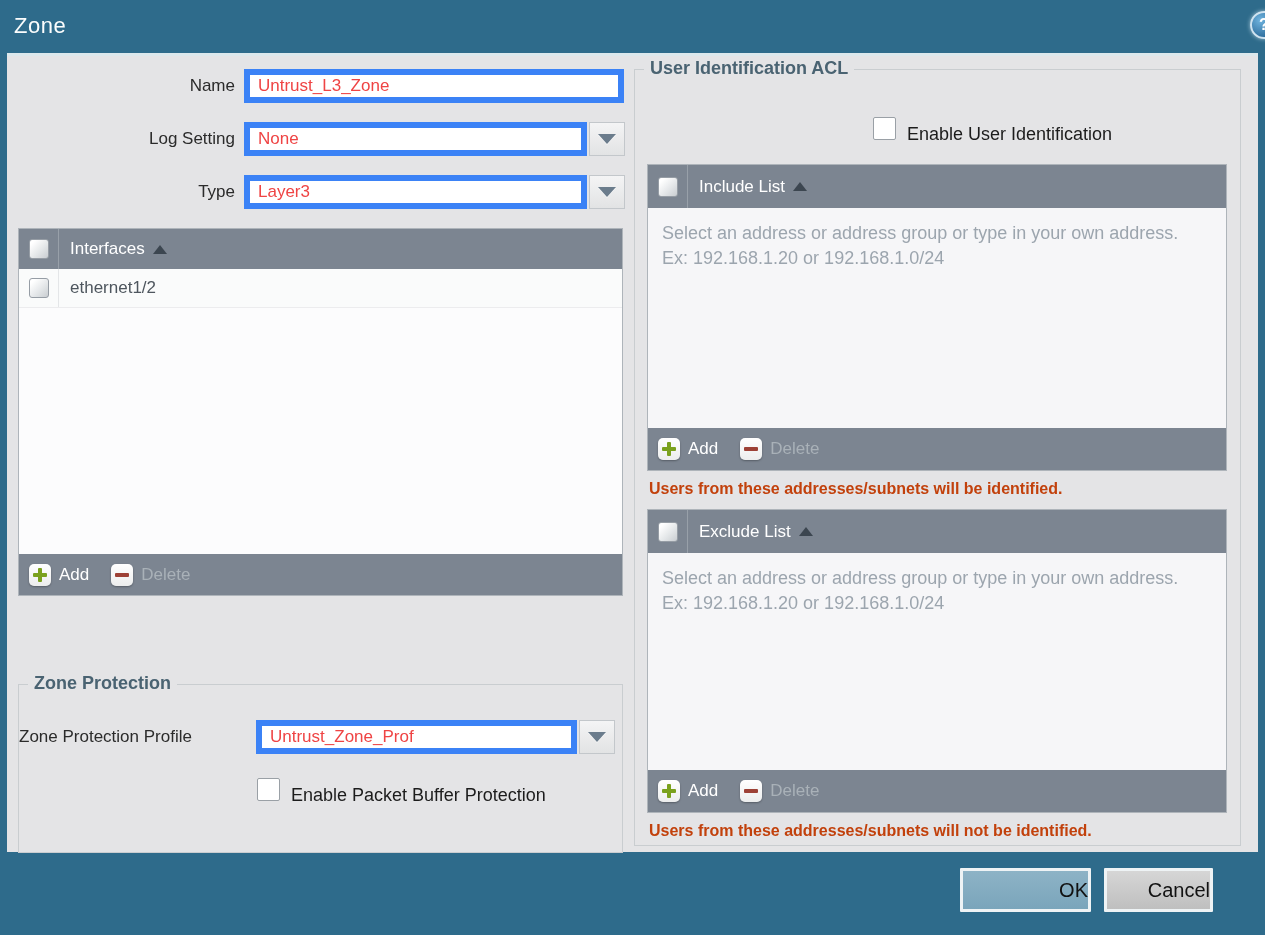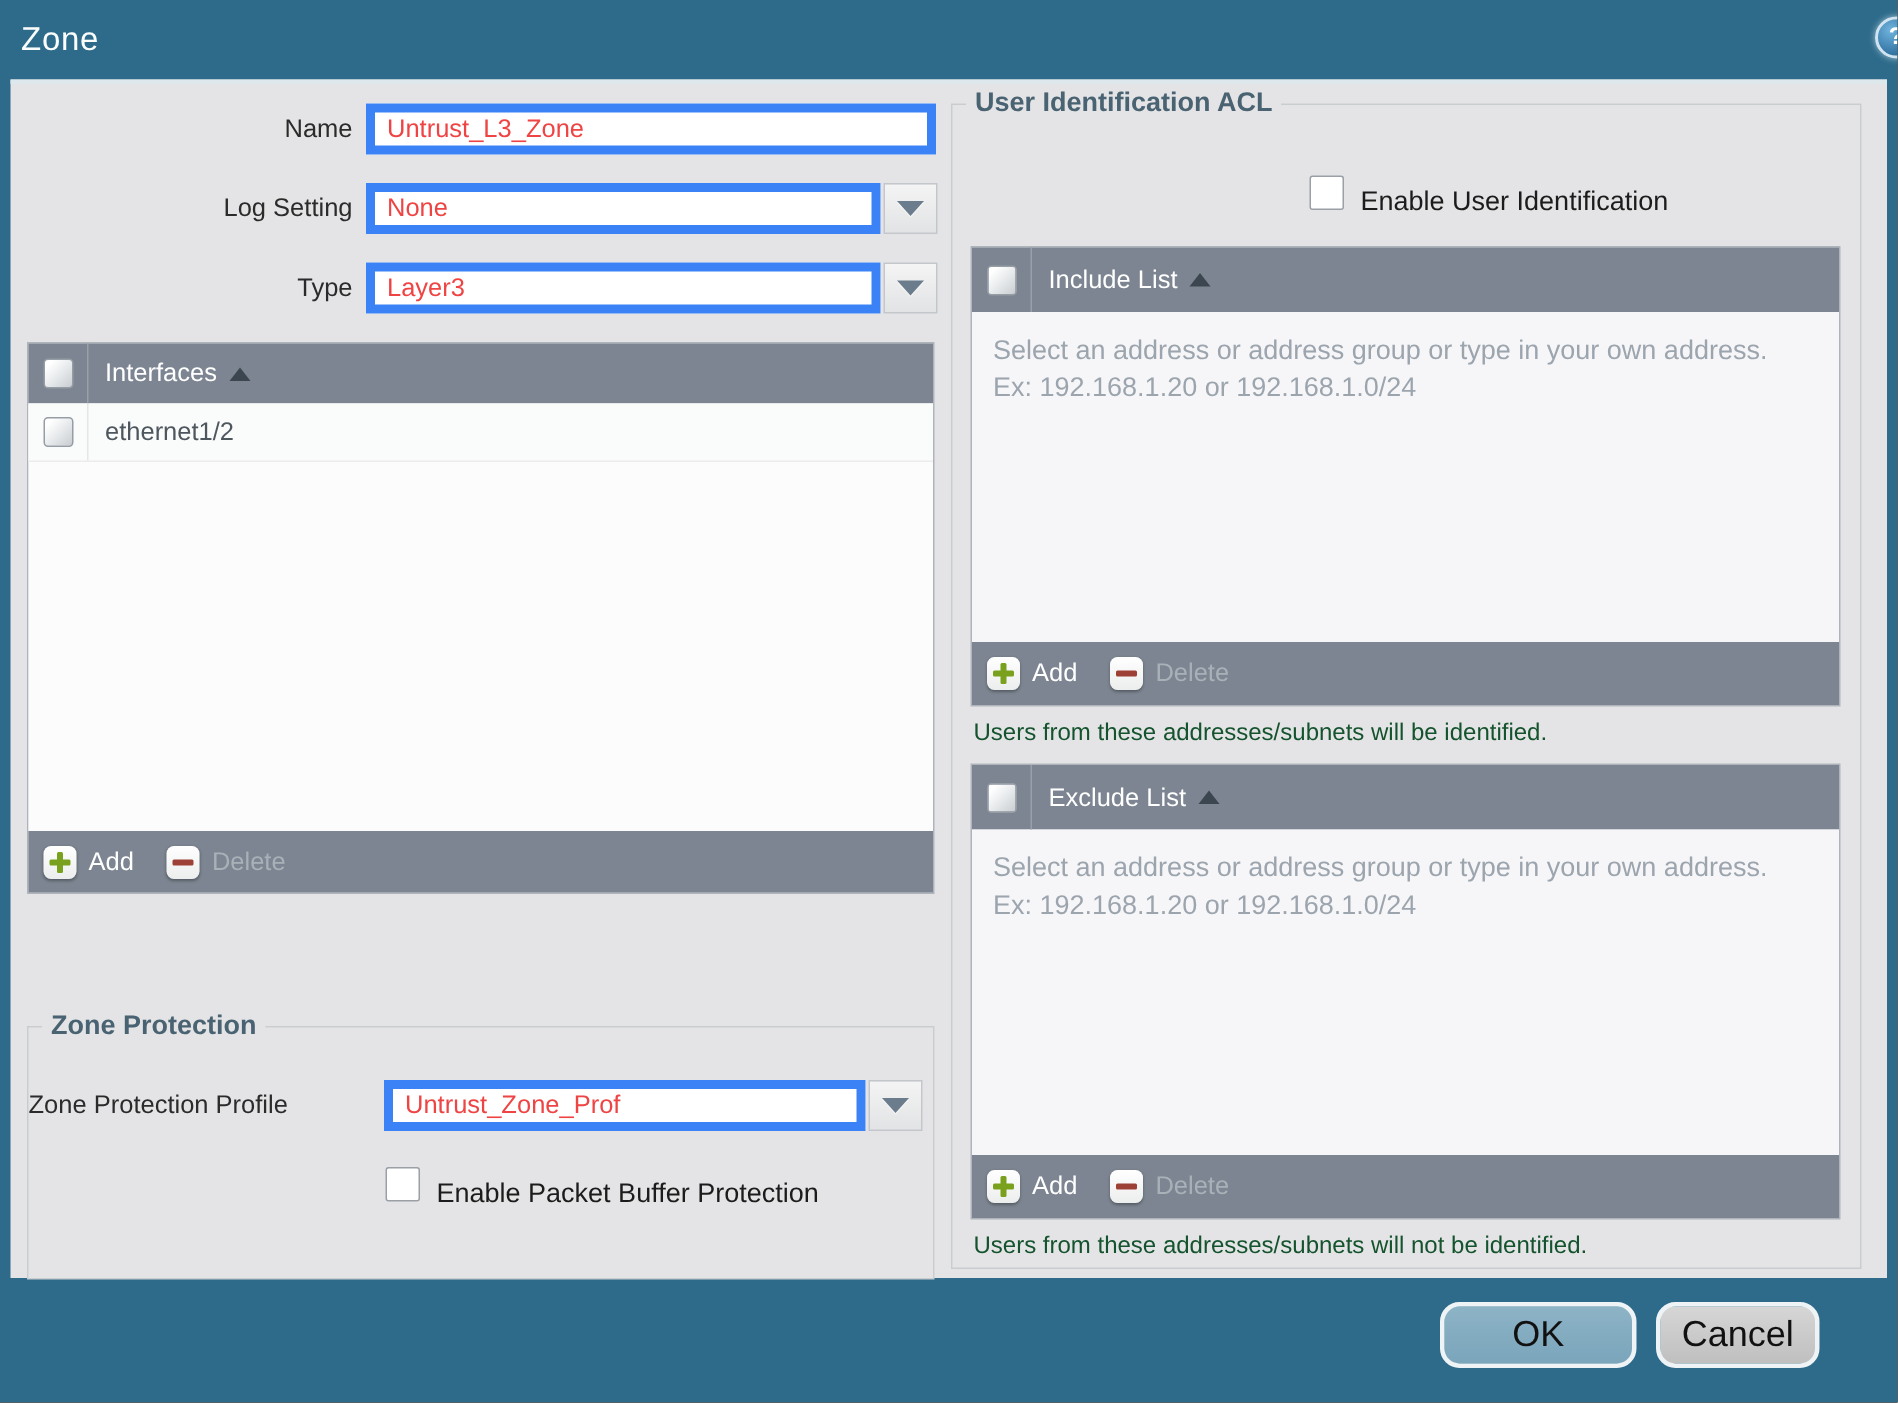--- a/index.html
+++ b/index.html
@@ -68,26 +68,26 @@
   .cb-plain{width:23px;height:23px;box-sizing:border-box;border:1px solid #9aa0a6;background:#fff;
     border-radius:2px;flex:none;cursor:pointer;}
   .cb-label{font-size:18px;color:#1c1c1c;margin-top:12px;}
   .uid-fset{position:absolute;left:627px;top:13px;width:607px;height:777px;}
   .uid-enable{display:flex;align-items:center;margin-top:42px;margin-left:238px;gap:11px;}
   .uid-tbl{margin-left:12px;margin-top:19px;width:580px;}
   .uid-tbl .tbl-head{height:43px;}
   .inc-body{height:220px;}
   .exc-body{height:217px;}
   .uid-tbl .tbl-foot{height:42px;}
-  .caption{font-size:16px;color:#14532d;margin:8px 0 10px 14px;line-height:20px;}
+  .caption{font-size:16px;color:#c2410c;margin:8px 0 10px 14px;line-height:20px;font-weight:bold;}
   .exc-tbl{margin-top:0;}
   
-  .btn{position:absolute;top:868px;height:44px;box-sizing:border-box;border-radius:13px;
-    border:3px solid #eef3f5;font-family:"Liberation Sans",sans-serif;font-size:24px;color:#111;
-    display:flex;align-items:center;justify-content:center;cursor:pointer;}
+  .btn{position:absolute;top:868px;height:44px;box-sizing:border-box;border-radius:1px;
+    border:3px solid #eef3f5;font-family:"Liberation Sans",sans-serif;font-size:20px;color:#111;
+    display:flex;align-items:center;justify-content:flex-end;cursor:pointer;}
   .btn-ok{left:960px;width:131px;background:linear-gradient(#8db3c6,#7aa5bb);}
   .btn-cancel{left:1104px;width:109px;background:linear-gradient(#d6d6d6,#bfbfbf);}
 </style>
 </head>
 <body>
 
 <div class="stage">
 
   <div class="titlebar">
     <div class="title">Zone</div>

